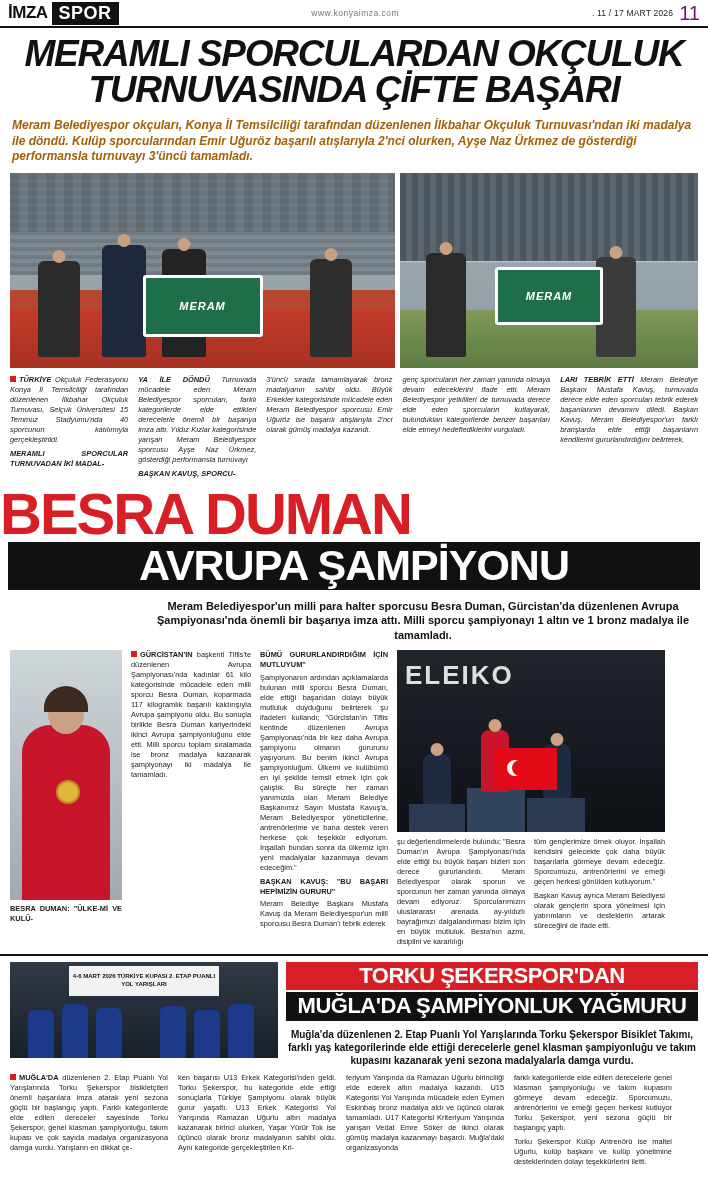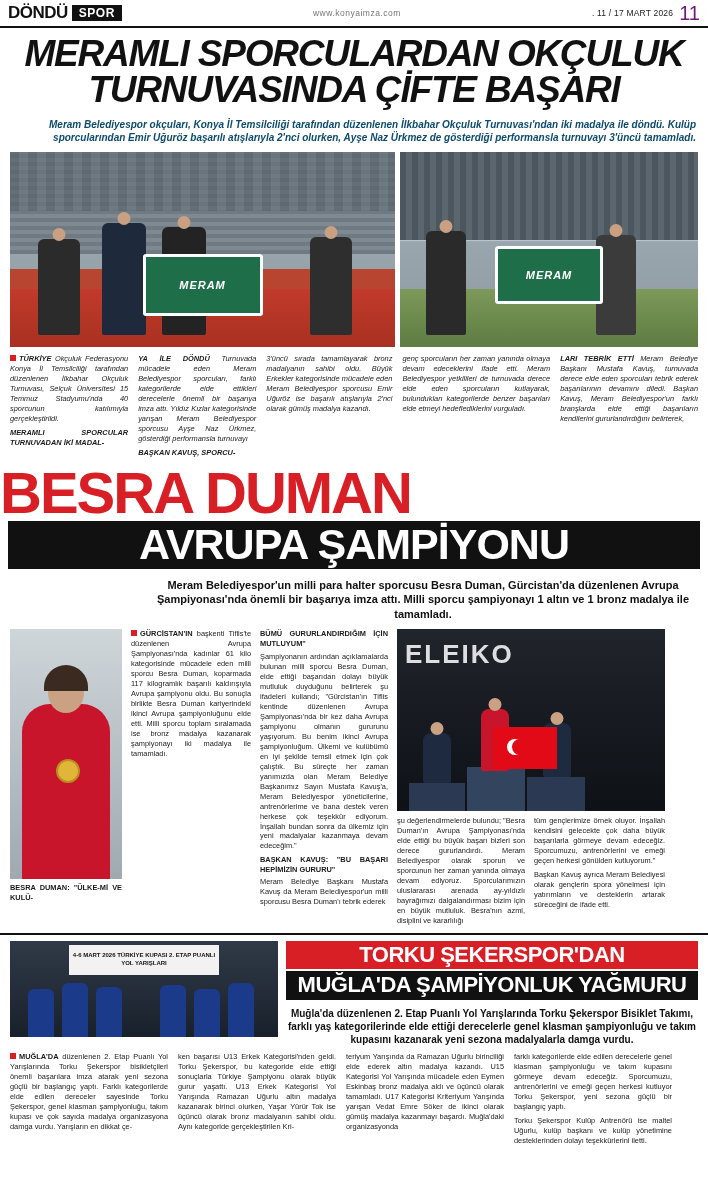--- a/index.html
+++ b/index.html
@@ -12,38 +12,38 @@
 
   
   .masthead{
     height:26px;display:flex;align-items:center;
     border-bottom:2px solid #111;padding:0 8px;position:relative;
   }
   .mh-logo{
     font-weight:bold;font-size:17px;letter-spacing:-0.5px;color:#111;
   }
   .mh-sec{
-    background:#111;color:#fff;font-weight:bold;font-size:12px;
+    background:#111;color:#fff;font-weight:bold;font-size:18px;
     padding:1px 7px;margin-left:4px;letter-spacing:0.5px;
   }
   .mh-url{
     flex:1;text-align:center;font-size:8.5px;color:#777;letter-spacing:0.5px;
   }
   .mh-date{font-size:8.5px;color:#222;margin-right:6px;letter-spacing:0.2px;}
   .mh-page{font-weight:normal;font-size:20px;color:#701a75;line-height:1;}
 
   
   .s1{padding:6px 10px 0 10px;font-style:italic;}
   .s1 h1{
     margin:2px 0 0 0;font-size:37px;line-height:0.97;font-weight:bold;
     letter-spacing:-1.2px;text-align:center;color:#111;
   }
   .s1 .spot{
-    margin:10px 2px 8px 2px;font-size:10px;line-height:1.32;
-    font-weight:bold;text-align:right;color:#0c4a6e;
+    margin:10px 2px 8px 2px;font-size:12px;line-height:1.32;
+    font-weight:bold;text-align:left;color:#a16207;
   }
   .photos{display:flex;gap:5px;margin-top:2px;}
   .photo{position:relative;overflow:hidden;background:#999;}
   .p1{width:385px;height:195px;}
   .p2{width:298px;height:195px;}
 
   
   .sky{position:absolute;inset:0;background:linear-gradient(#b9c4cc,#cdd5da 45%,#9aa6ad 46%,#8d989f 100%);}
   .stand{position:absolute;left:0;right:0;top:0;height:52%;
     background:repeating-linear-gradient(0deg,#6f7a82 0 4px,#7e8991 4px 8px);}
@@ -128,21 +128,21 @@
   }
   .s3spot{margin:7px 2px 0 2px;font-size:10px;line-height:1.3;font-weight:bold;text-align:center;}
   .s3cols{display:flex;gap:10px;padding:6px 10px 0 10px;}
 </style>
 </head>
 <body>
 
 <div class="page">
 
   <div class="masthead">
-    <span class="mh-logo">DÖNDÜ</span>
+    <span class="mh-logo">İMZA</span>
     <span class="mh-sec">SPOR</span>
     <span class="mh-url">www.konyaimza.com</span>
     <span class="mh-date">. 11 / 17 MART 2026</span>
     <span class="mh-page">11</span>
   </div>
 
   <div class="s1">
     <h1>MERAMLI SPORCULARDAN OKÇULUK TURNUVASINDA ÇİFTE BAŞARI</h1>
     <div class="spot">Meram Belediyespor okçuları, Konya İl Temsilciliği tarafından düzenlenen İlkbahar Okçuluk Turnuvası'ndan iki madalya ile döndü. Kulüp sporcularından Emir Uğuröz başarılı atışlarıyla 2'nci olurken, Ayşe Naz Ürkmez de gösterdiği performansla turnuvayı 3'üncü tamamladı.</div>
 

